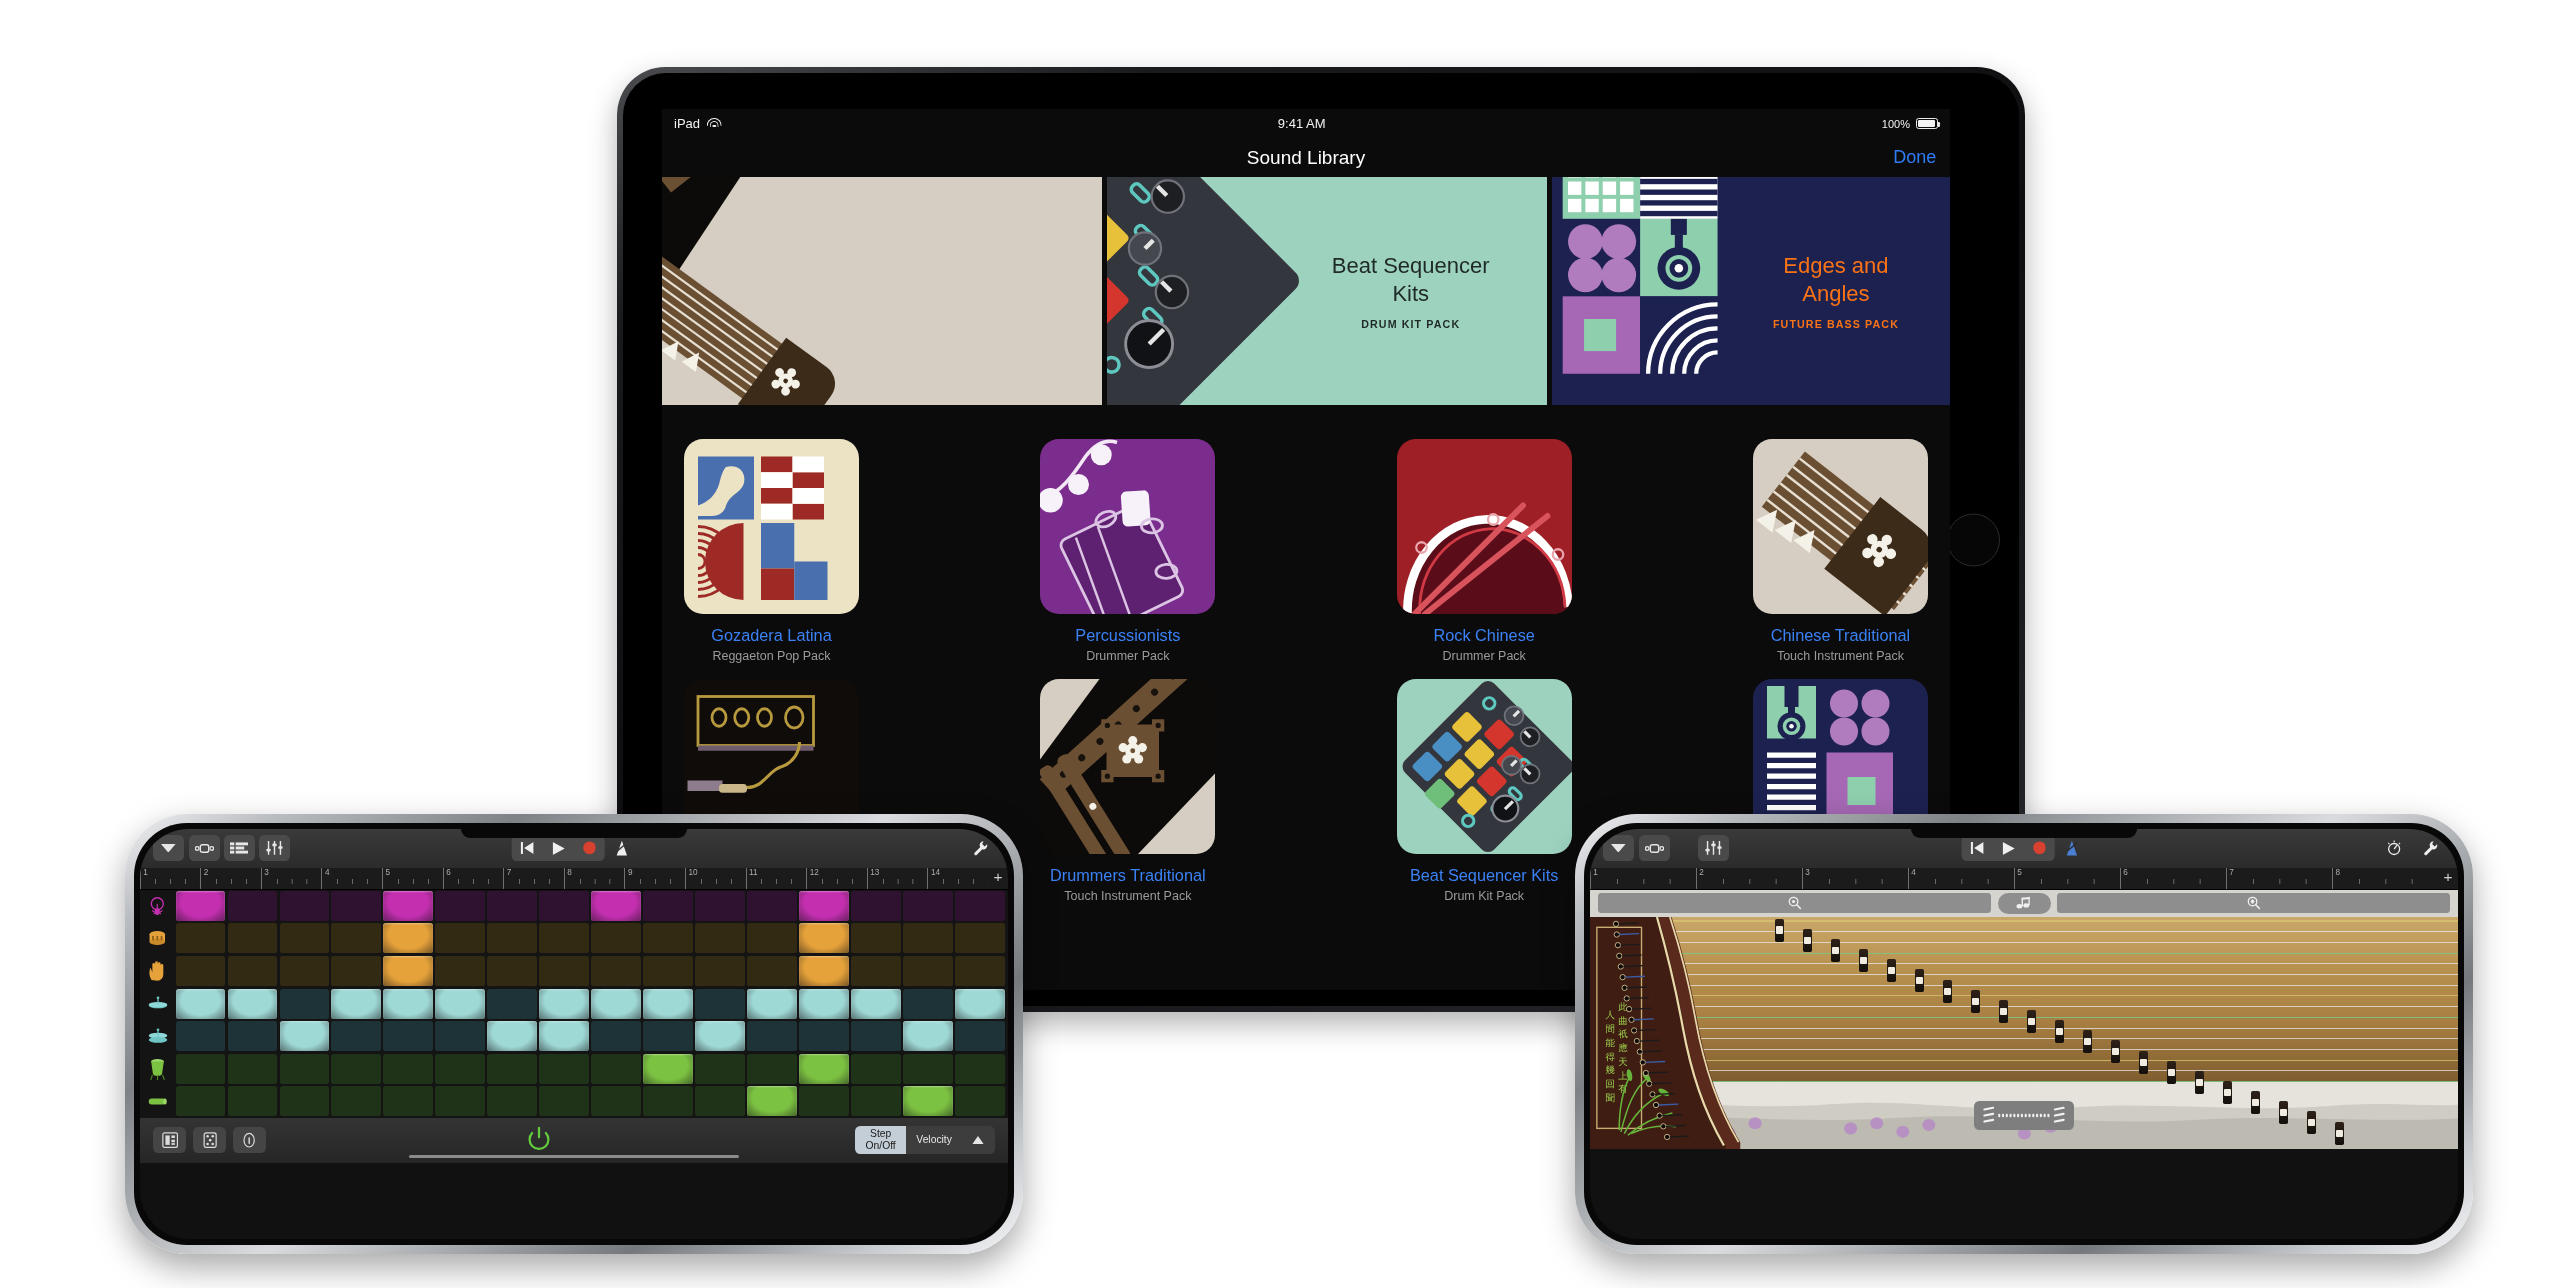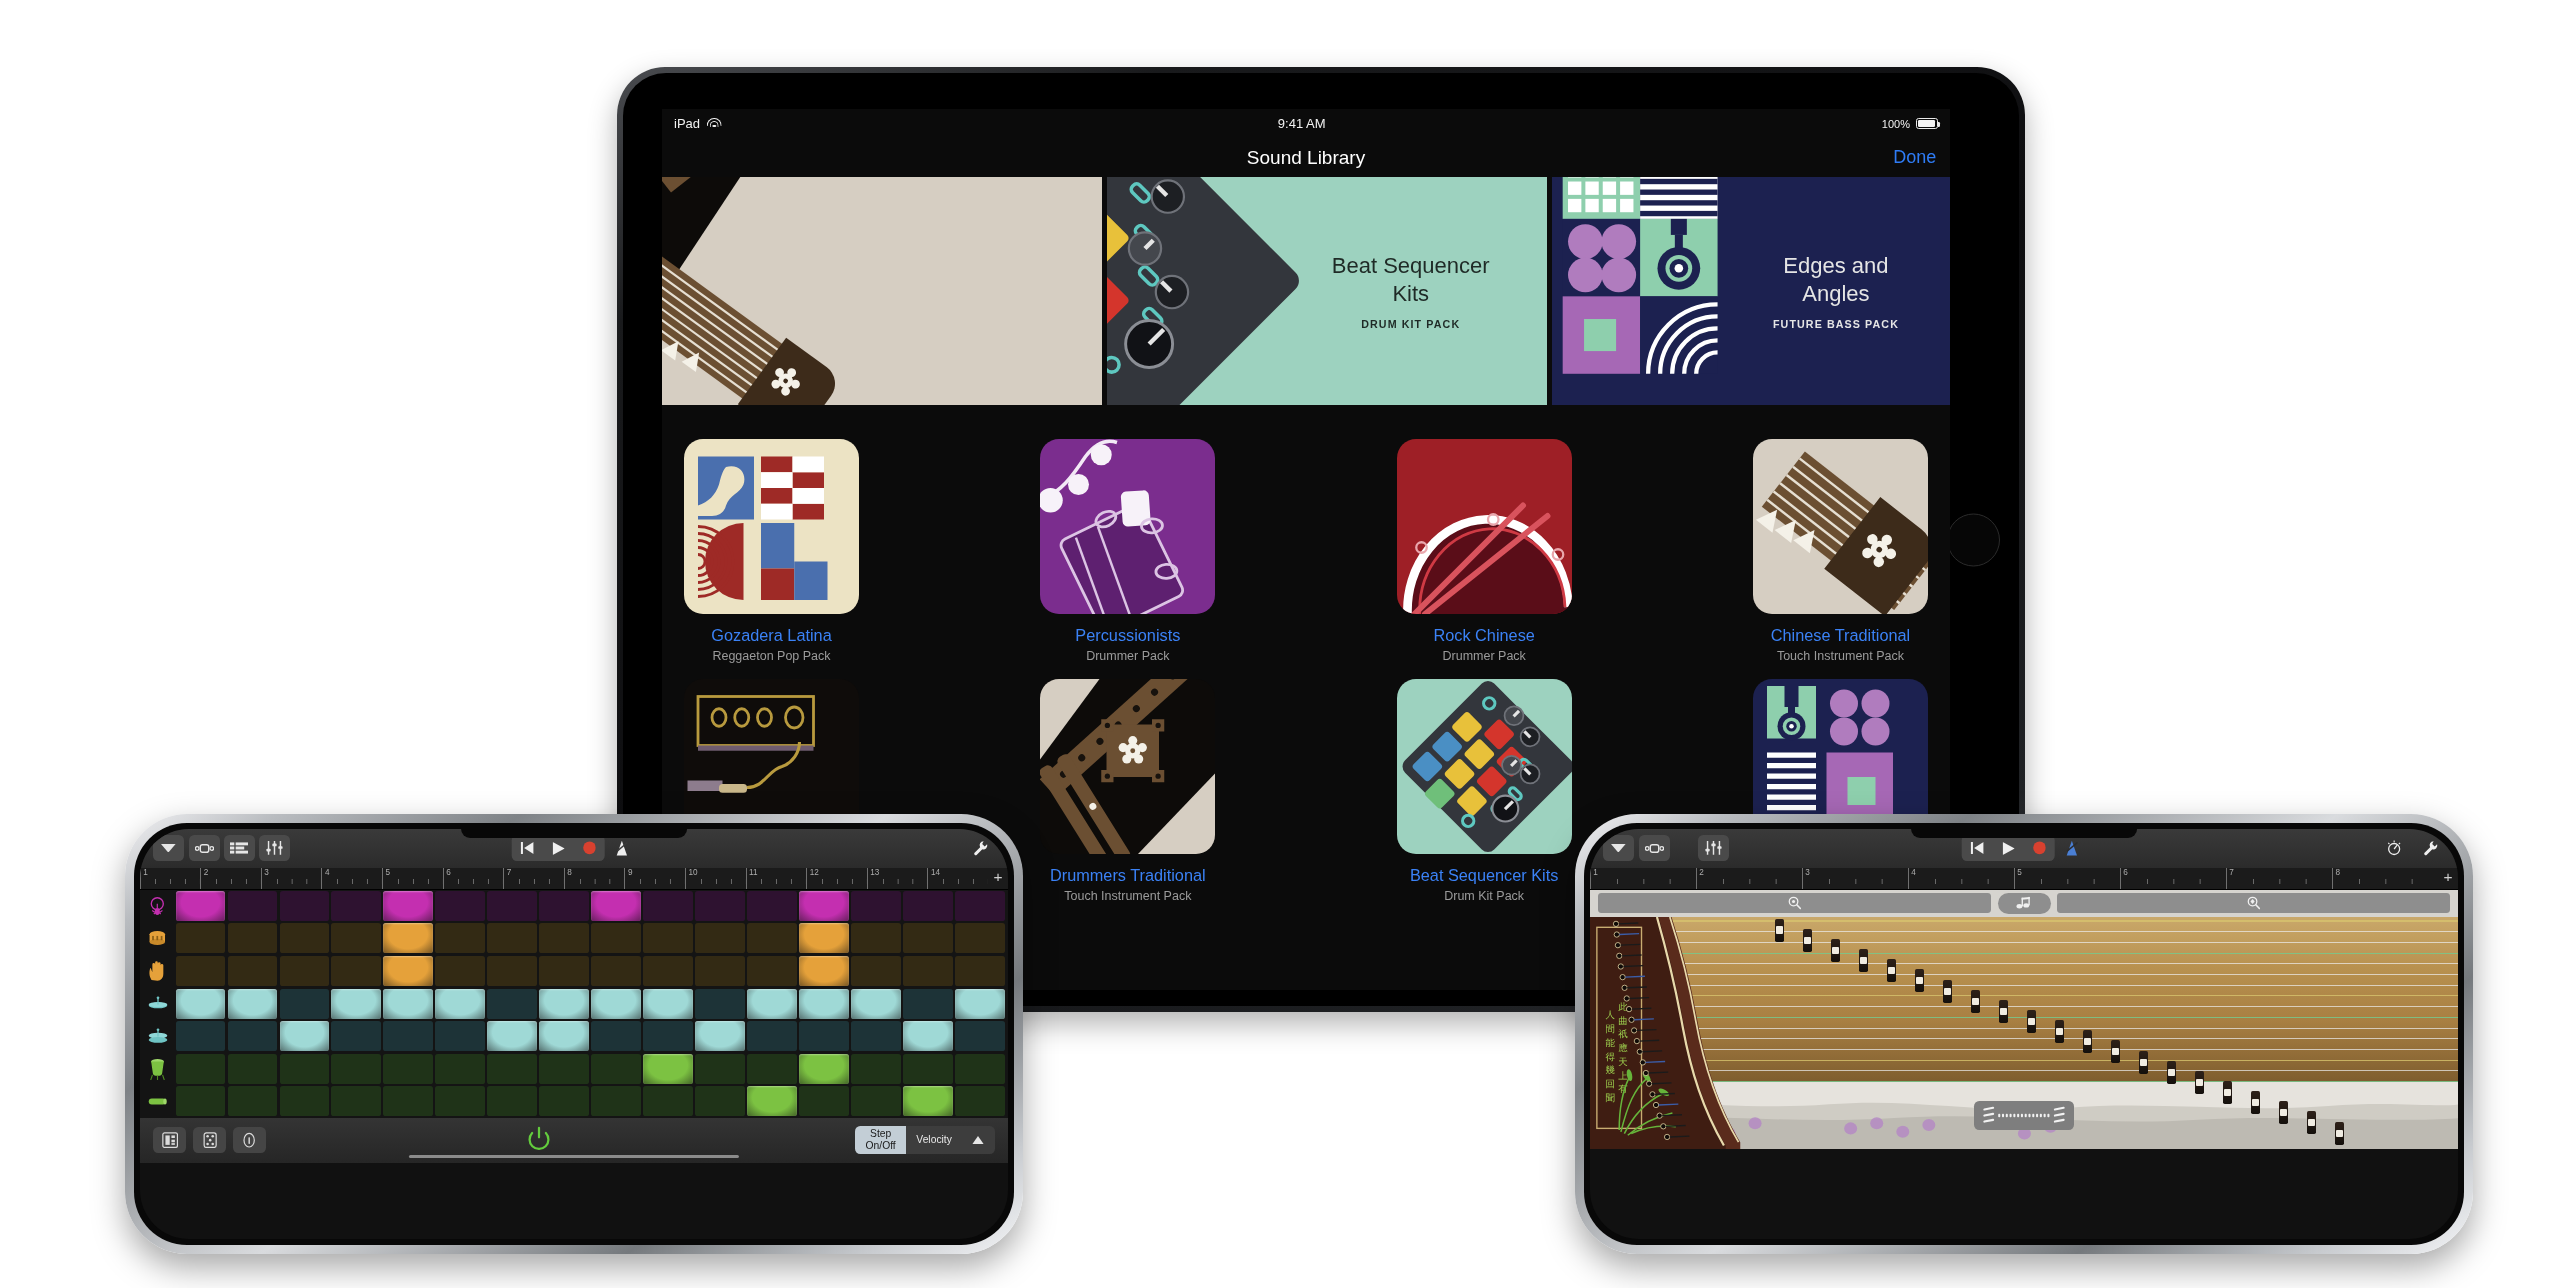--- a/index.html
+++ b/index.html
@@ -64,21 +64,21 @@
   .banner-txt { position: absolute; top:0; right:0; bottom:0; display:flex; flex-direction:column;
                 align-items:center; justify-content:center; text-align:center; }
   .banner-name { font-size: 22px; line-height: 1.25; }
   .banner-sub { font-size: 10.7px; letter-spacing: 1.1px; margin-top: 10.3px; font-weight:600; }
 
   .b1 { width: 34.2%; background: #d6cec2; }
   .b1 .banner-txt { width: 58%; color:#2b2b2b; }
   .b2 { width: 34.2%; background: #9dd2bf; }
   .b2 .banner-txt { width: 62%; color:#1f2a26; }
   .b3 { width: 31.1%; background: #1c2150; }
-  .b3 .banner-txt { width: 58%; color:#e5e5e5; }
+  .b3 .banner-txt { width: 58%; color:#f97316; }
 
   
   .tile-area { padding: 34px 22px 0 22px; }
   .tile-row { display: flex; justify-content: space-between; margin-bottom: 15.5px; }
   .tile { width: 175px; cursor: pointer; }
   .tile-art { width: 175px; height: 175px; border-radius: 19px; overflow: hidden; position: relative; }
   .tile-name { color:#3b82f6; font-size: 16.3px; text-align:center; margin-top: 12px; white-space: nowrap; }
   .tile-sub  { color:#9b9b9b; font-size: 12.5px; text-align:center; margin-top: 4.3px; white-space: nowrap; }
 
   

